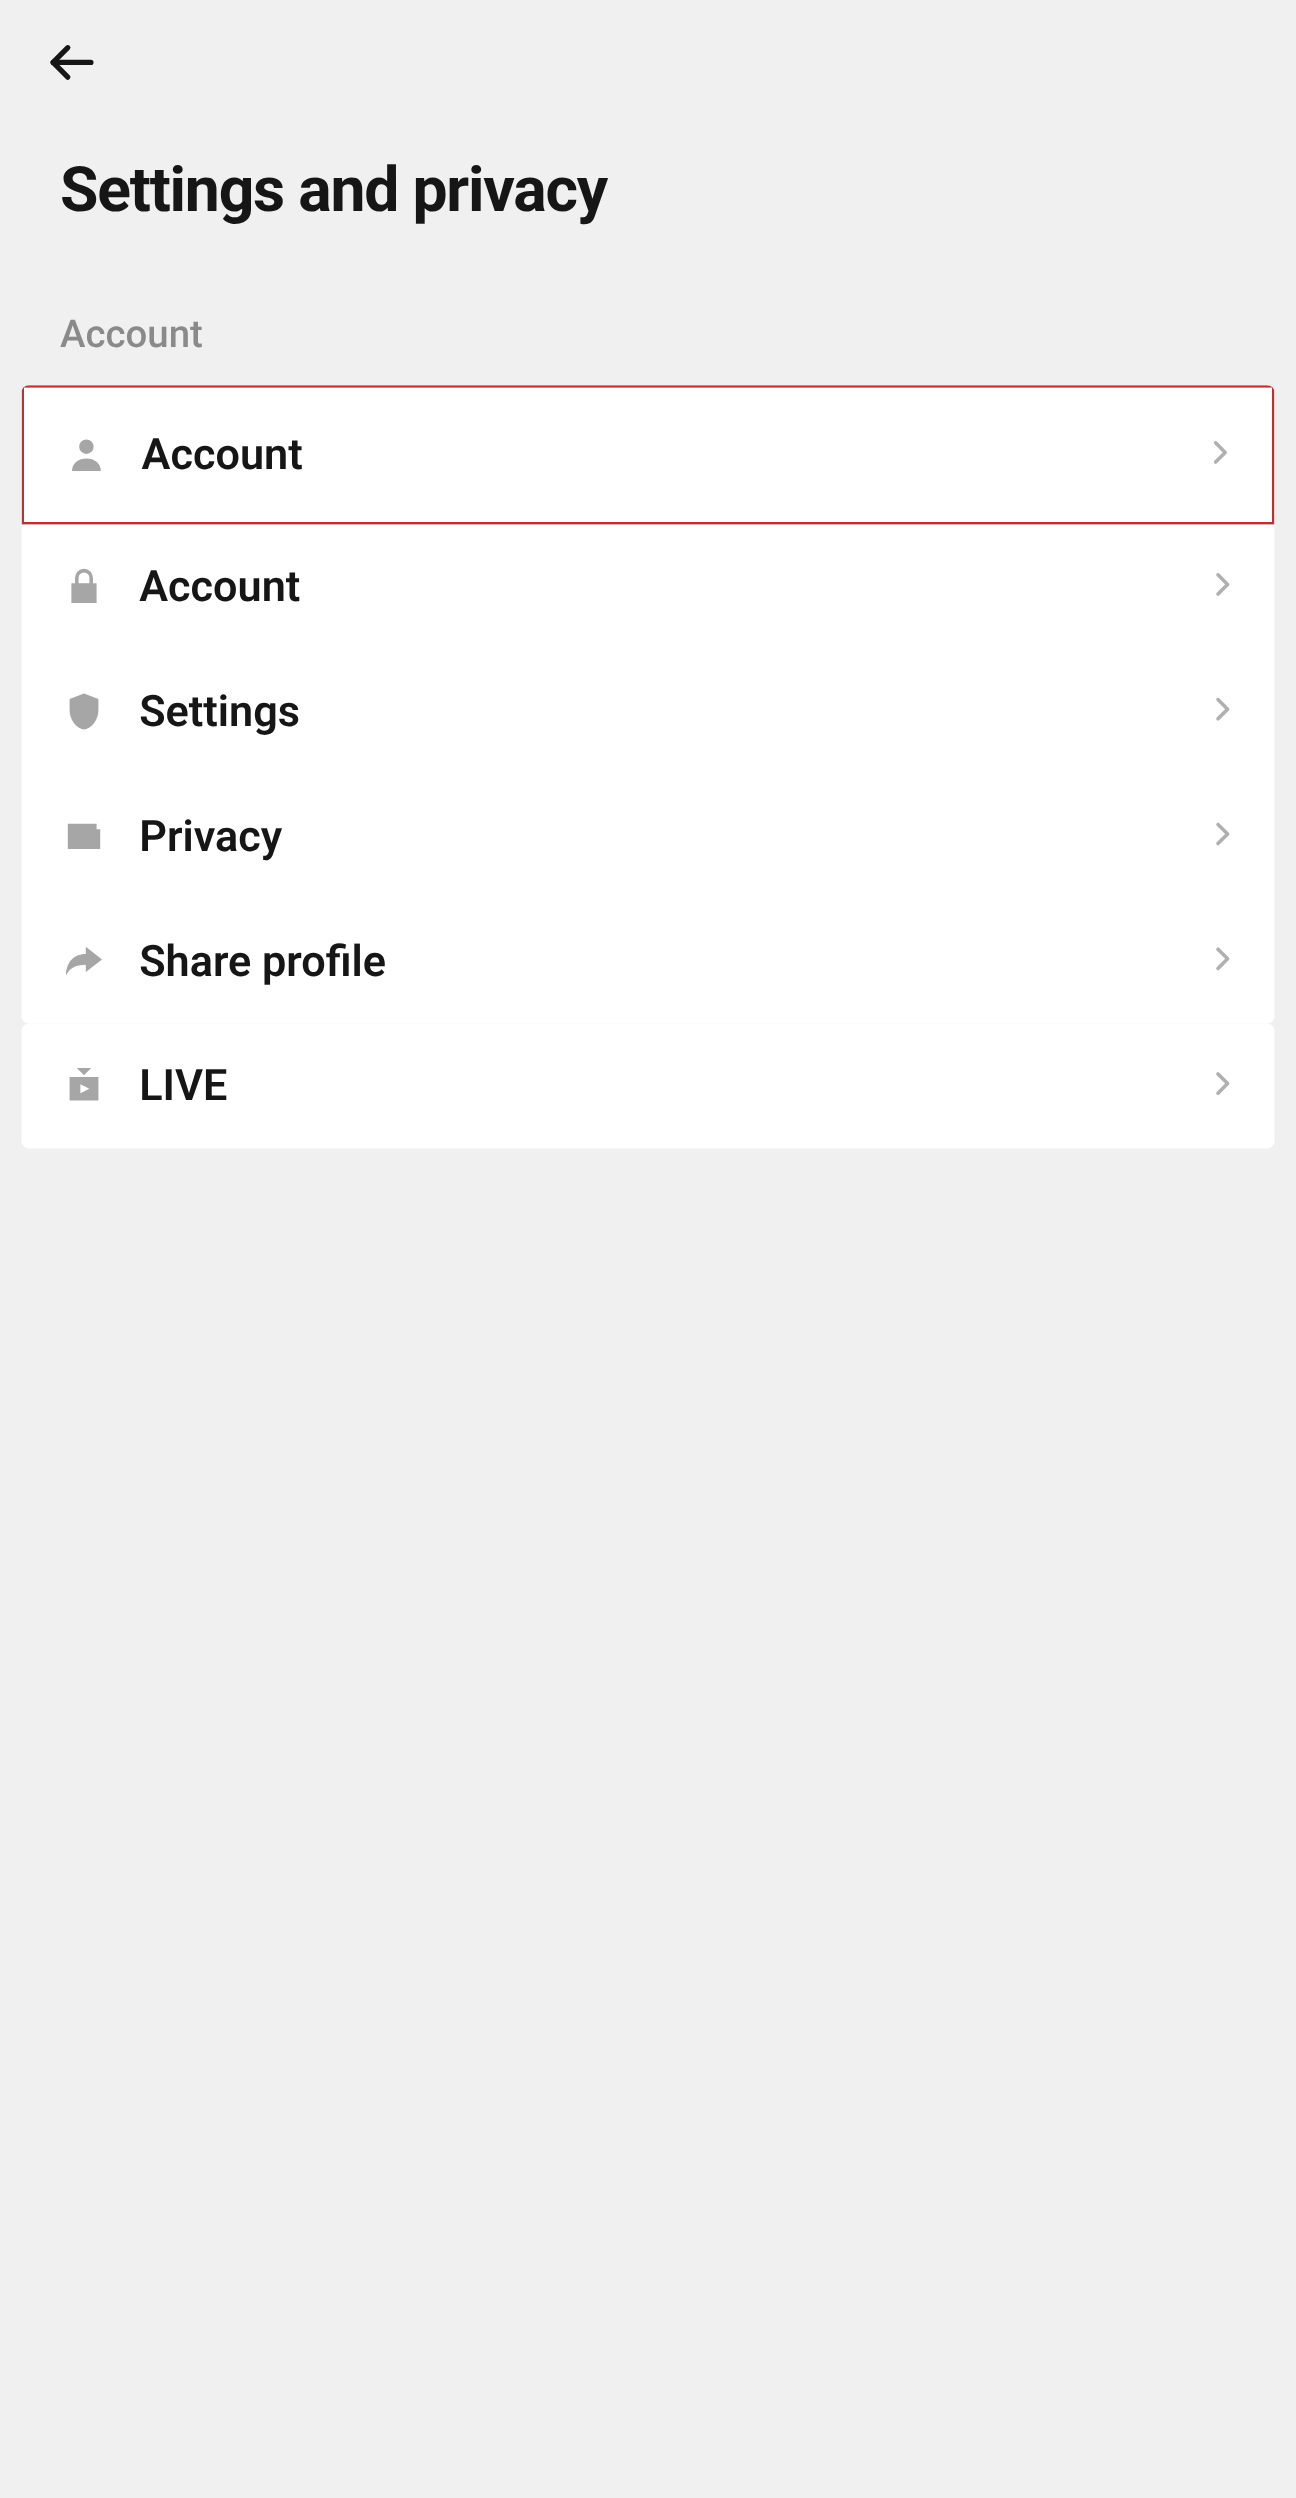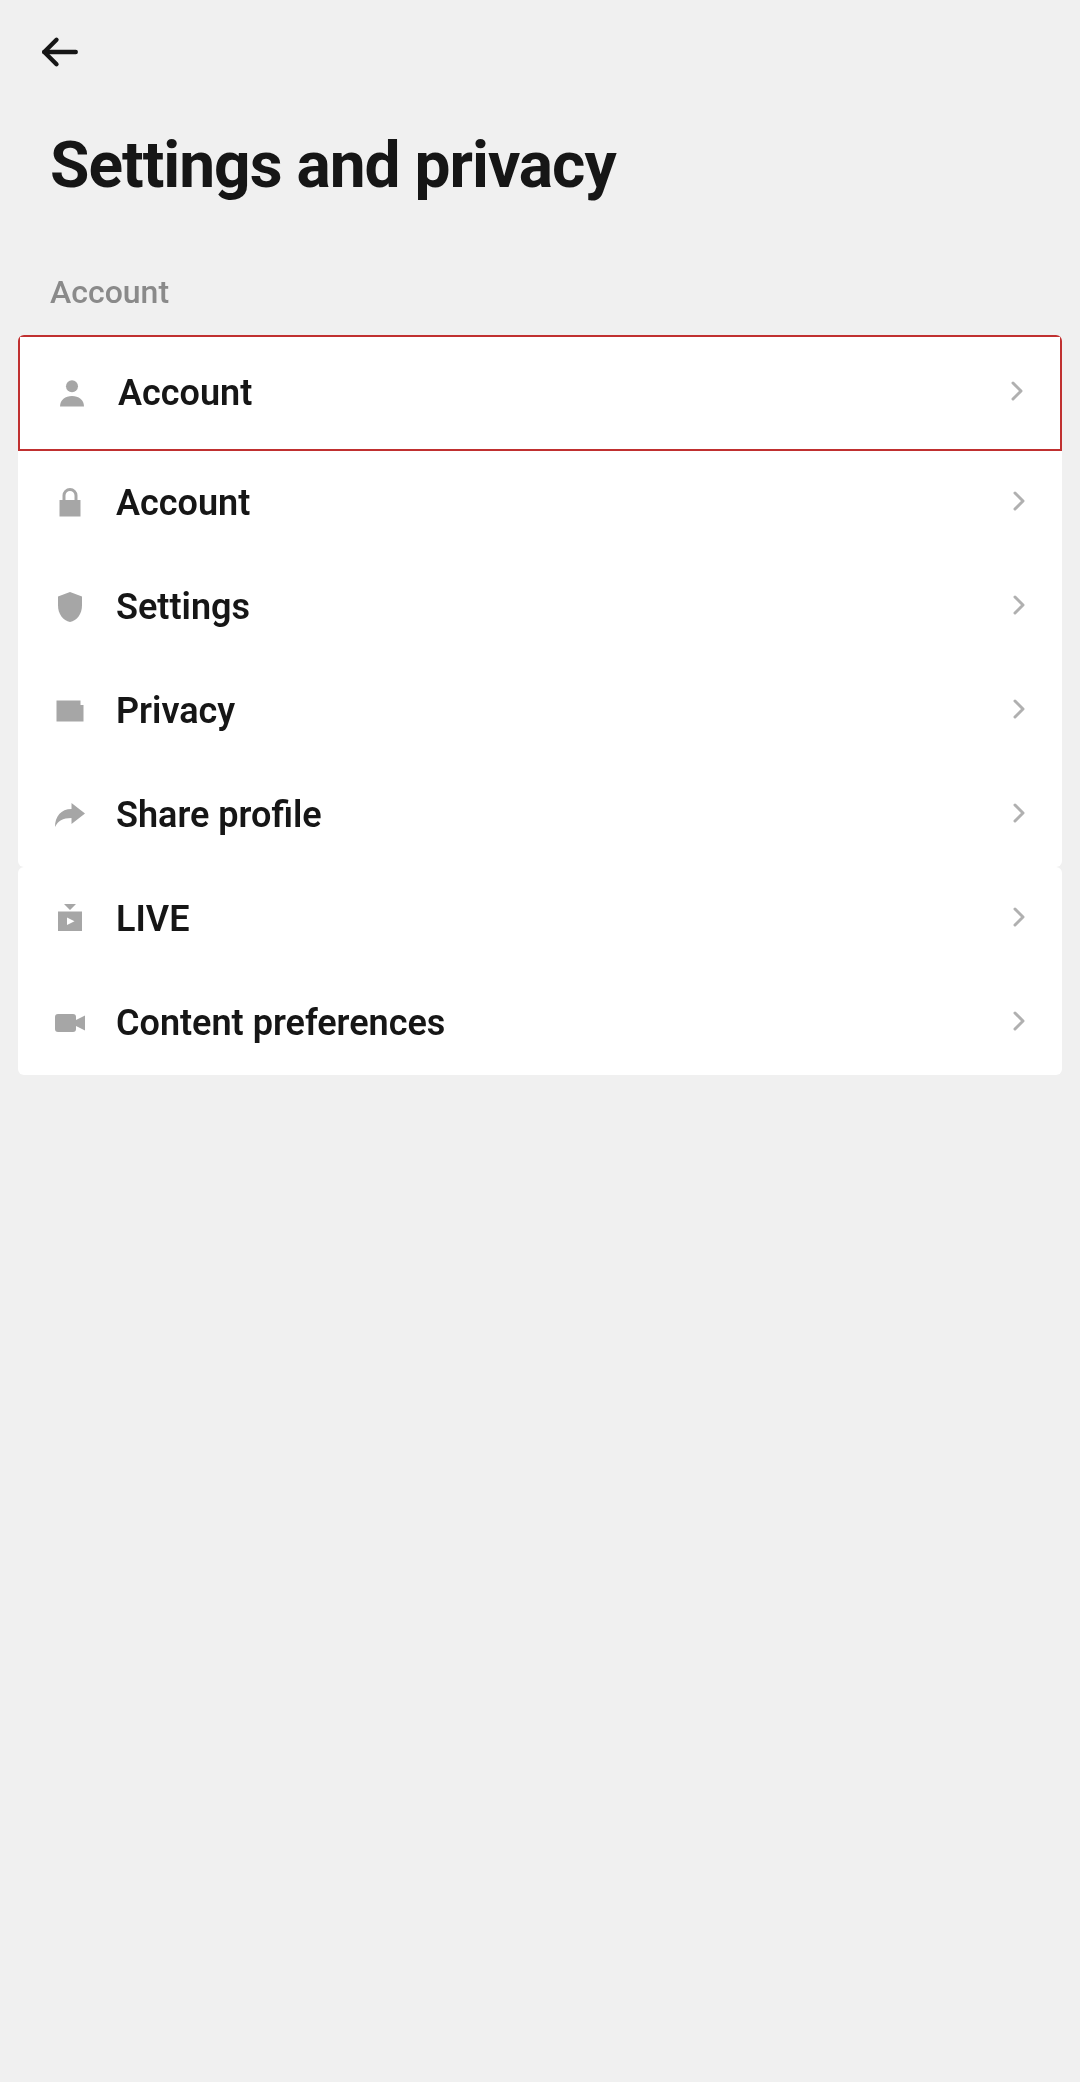--- a/index.html
+++ b/index.html
@@ -25,21 +25,21 @@
       display: flex;
       align-items: center;
       justify-content: center;
       cursor: pointer;
     }
     .back-arrow svg {
       width: 42px;
       height: 42px;
     }
     .page-title {
-      font-size: 64px;
+      font-size: 52px;
       font-weight: 700;
       color: #161616;
       margin-top: 50px;
       margin-left: 14px;
       letter-spacing: -1px;
     }
     .section-header {
       font-size: 32px;
       font-weight: 500;
       color: #8a8a8a;
@@ -198,30 +198,16 @@
       </span>
       <span class="item-label">LIVE</span>
       <span class="chevron">
         <svg viewBox="0 0 24 24" stroke-width="3" stroke-linecap="round" stroke-linejoin="round">
             <polyline points="9 4 17 12 9 20"></polyline>
           </svg>
       </span>
     </div>
 
 
-    <div class="list-item">
-      <span class="item-icon">
-        <svg viewBox="0 0 24 24">
-            <rect x="2" y="6" width="14" height="12" rx="2"></rect>
-            <path d="M16 10l6-3v10l-6-3z"></path>
-          </svg>
-      </span>
-      <span class="item-label">Content preferences</span>
-      <span class="chevron">
-        <svg viewBox="0 0 24 24" stroke-width="3" stroke-linecap="round" stroke-linejoin="round">
-            <polyline points="9 4 17 12 9 20"></polyline>
-          </svg>
-      </span>
-    </div>
 
 
   </div>
 </div>
 
 </body></html>

